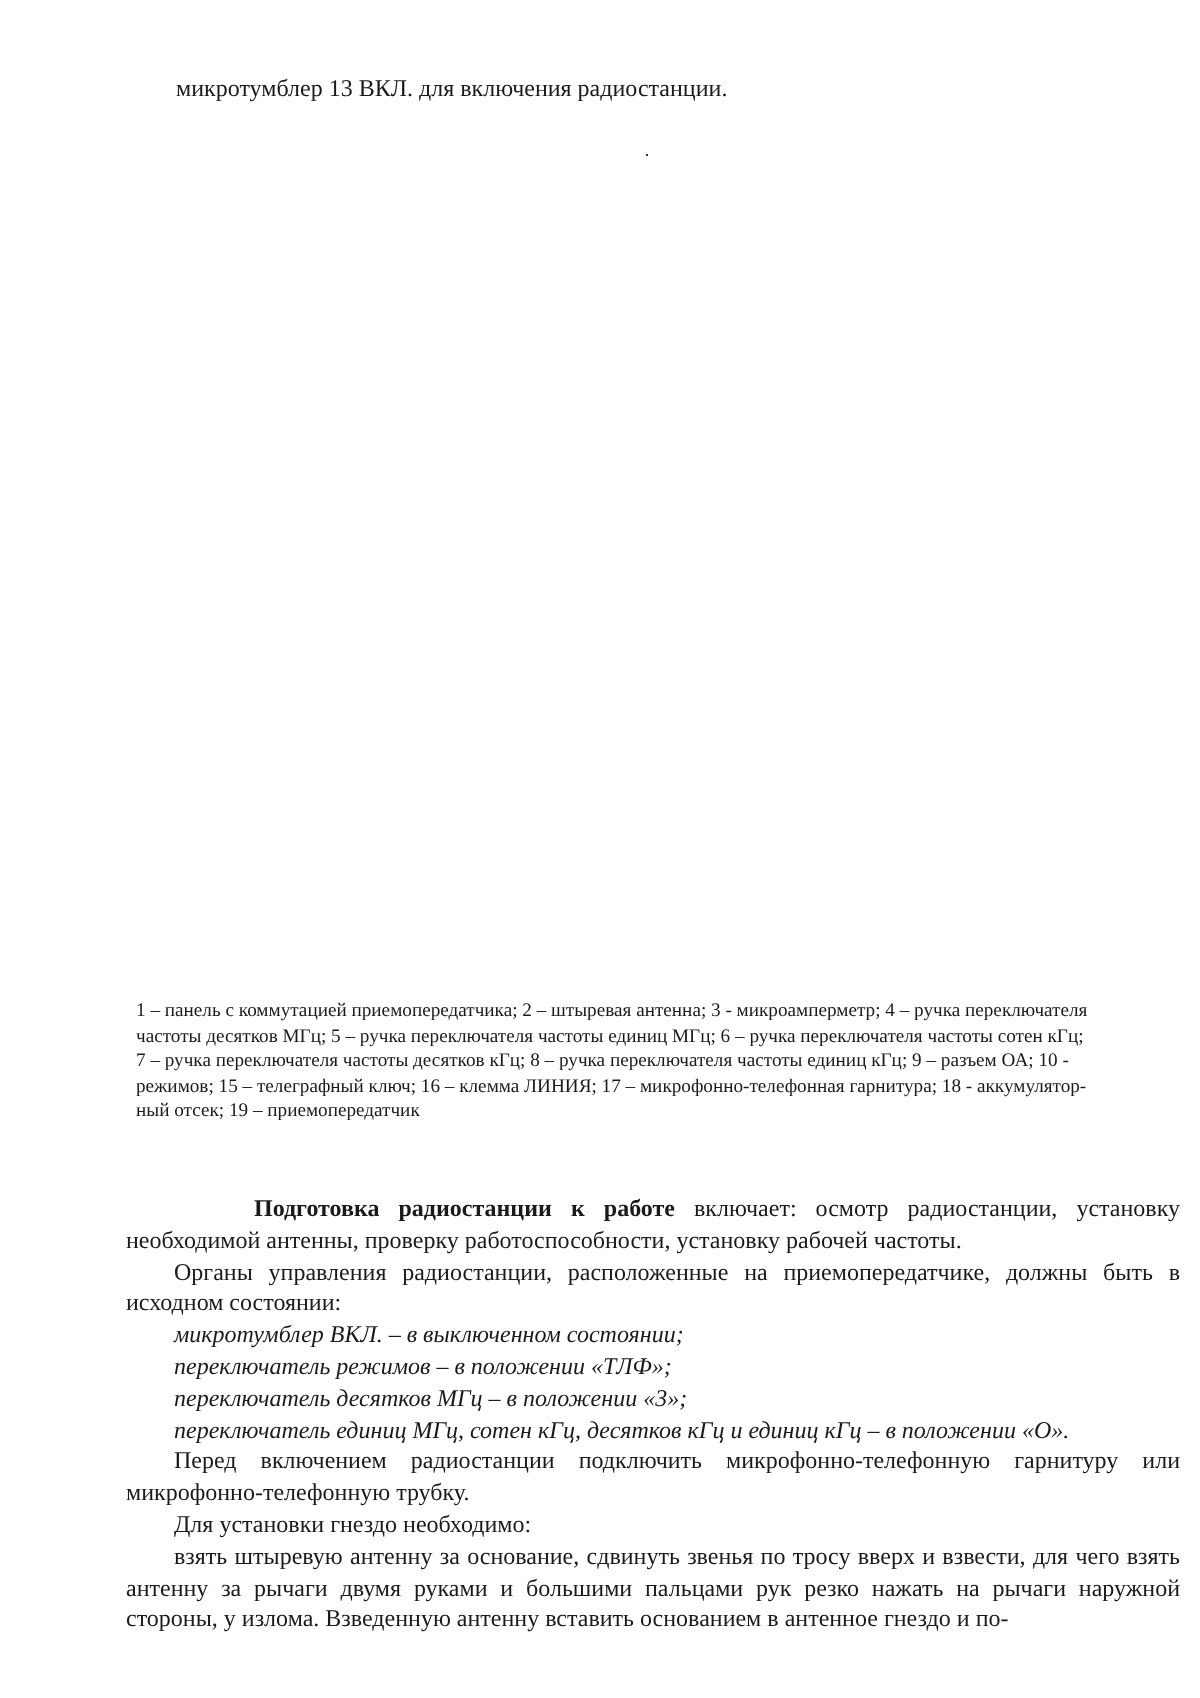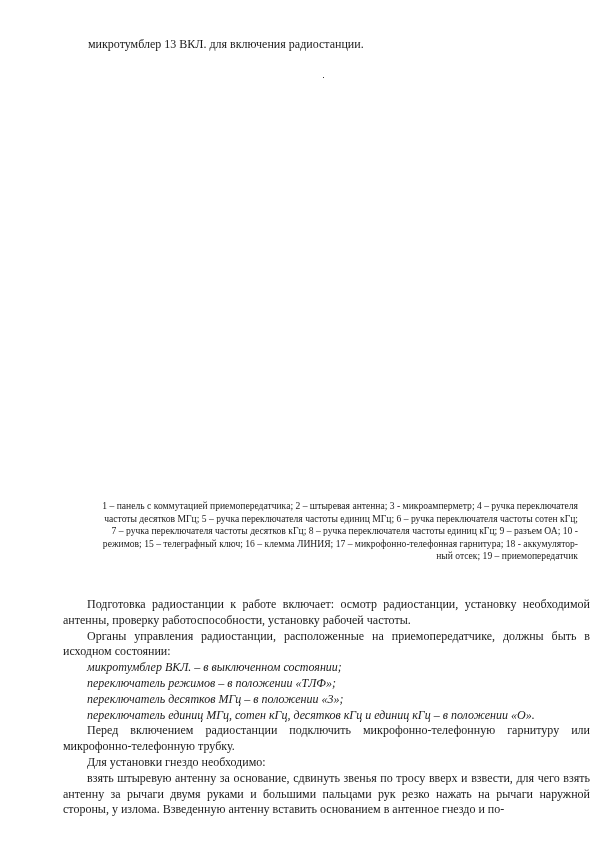--- a/index.html
+++ b/index.html
@@ -54,36 +54,36 @@
     }
     .caption-title {
       font-size: 12px;
       line-height: 15px;
       margin-bottom: 1px;
     }
     .caption-title b { font-weight: bold; }
     .caption-body {
       font-size: 9.6px;
       line-height: 12.6px;
-      text-align: right;
+      text-align: left;
     }
     .body-text {
       position: absolute;
       left: 63px;
       top: 597px;
       width: 527px;
       font-size: 12px;
       line-height: 15.8px;
     }
     .body-text p {
       margin: 0;
       text-align: justify;
     }
     .indent { text-indent: 24px; }
-    .bold { font-weight: normal; }
+    .bold { font-weight: bold; margin-left: 40px; }
     .list-item { padding-left: 24px; text-align: left !important; font-style: italic; }
   </style>
 </head>
 <body>
 
 <div class="page">
 
   <div class="top-line">микротумблер 13 ВКЛ. для включения радиостанции.</div>
 
   <div class="dot"></div>

